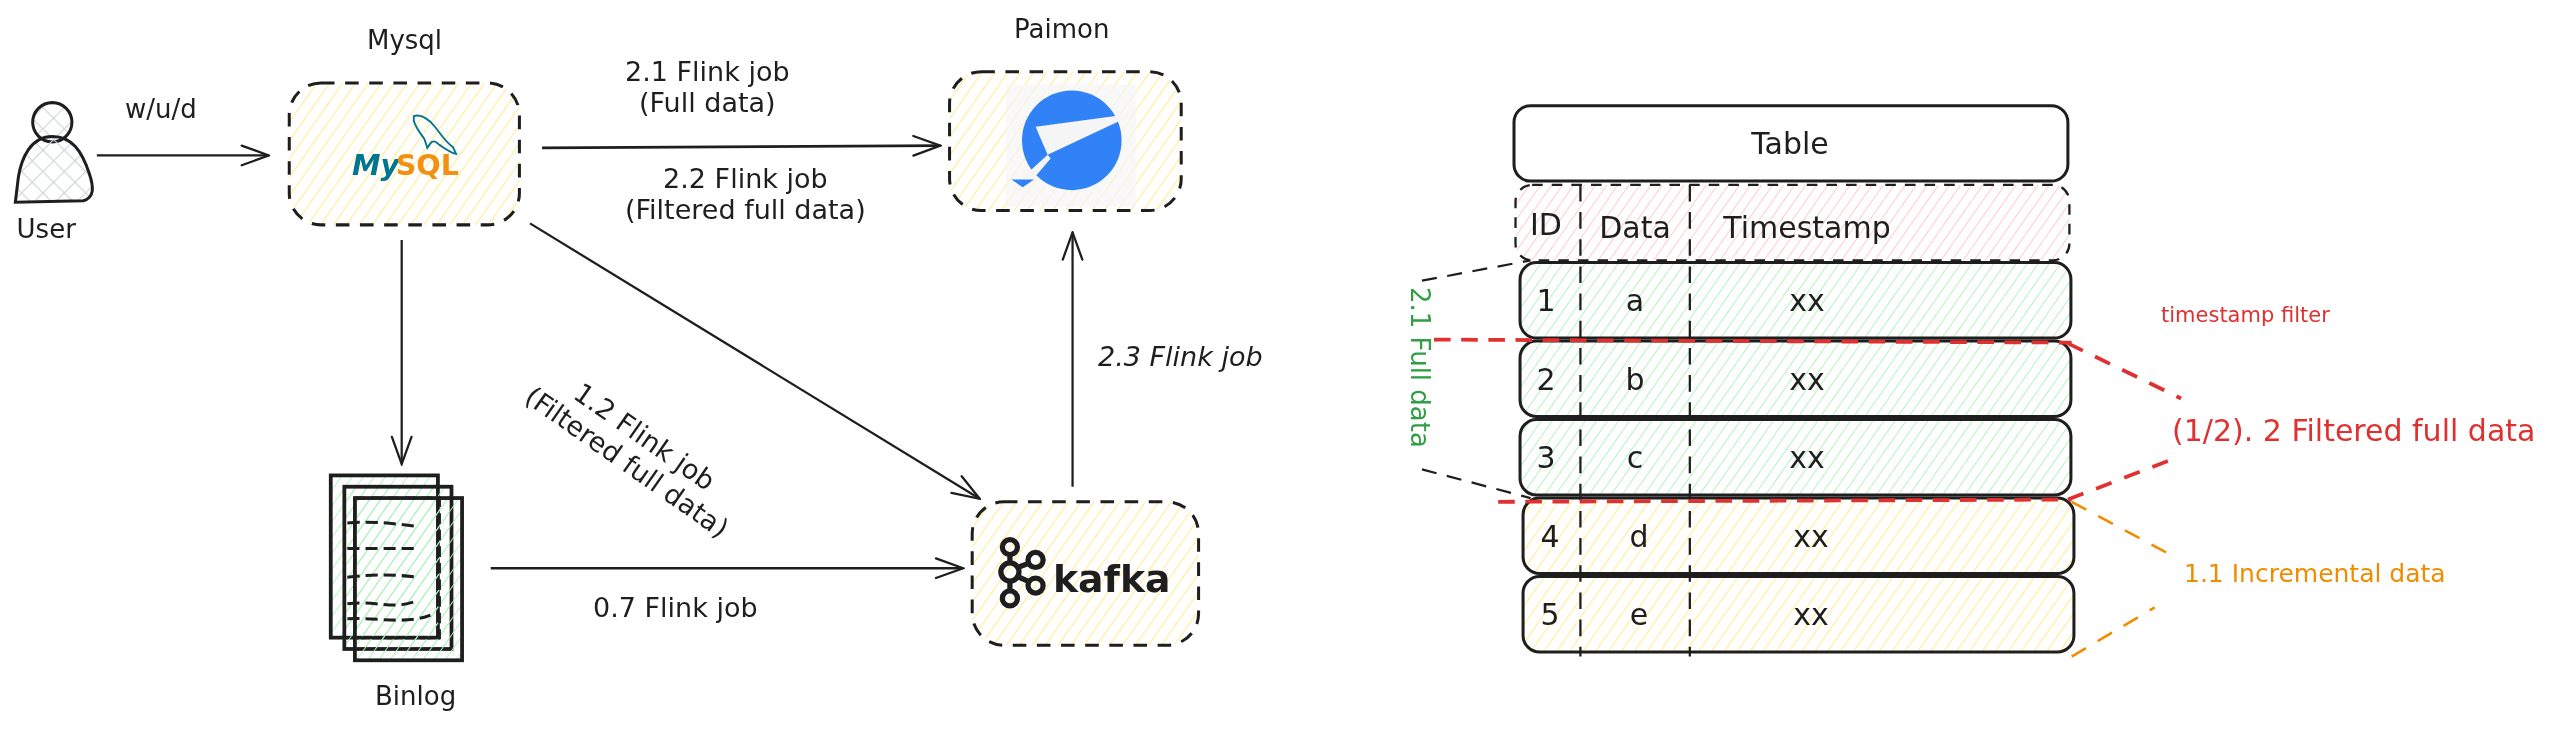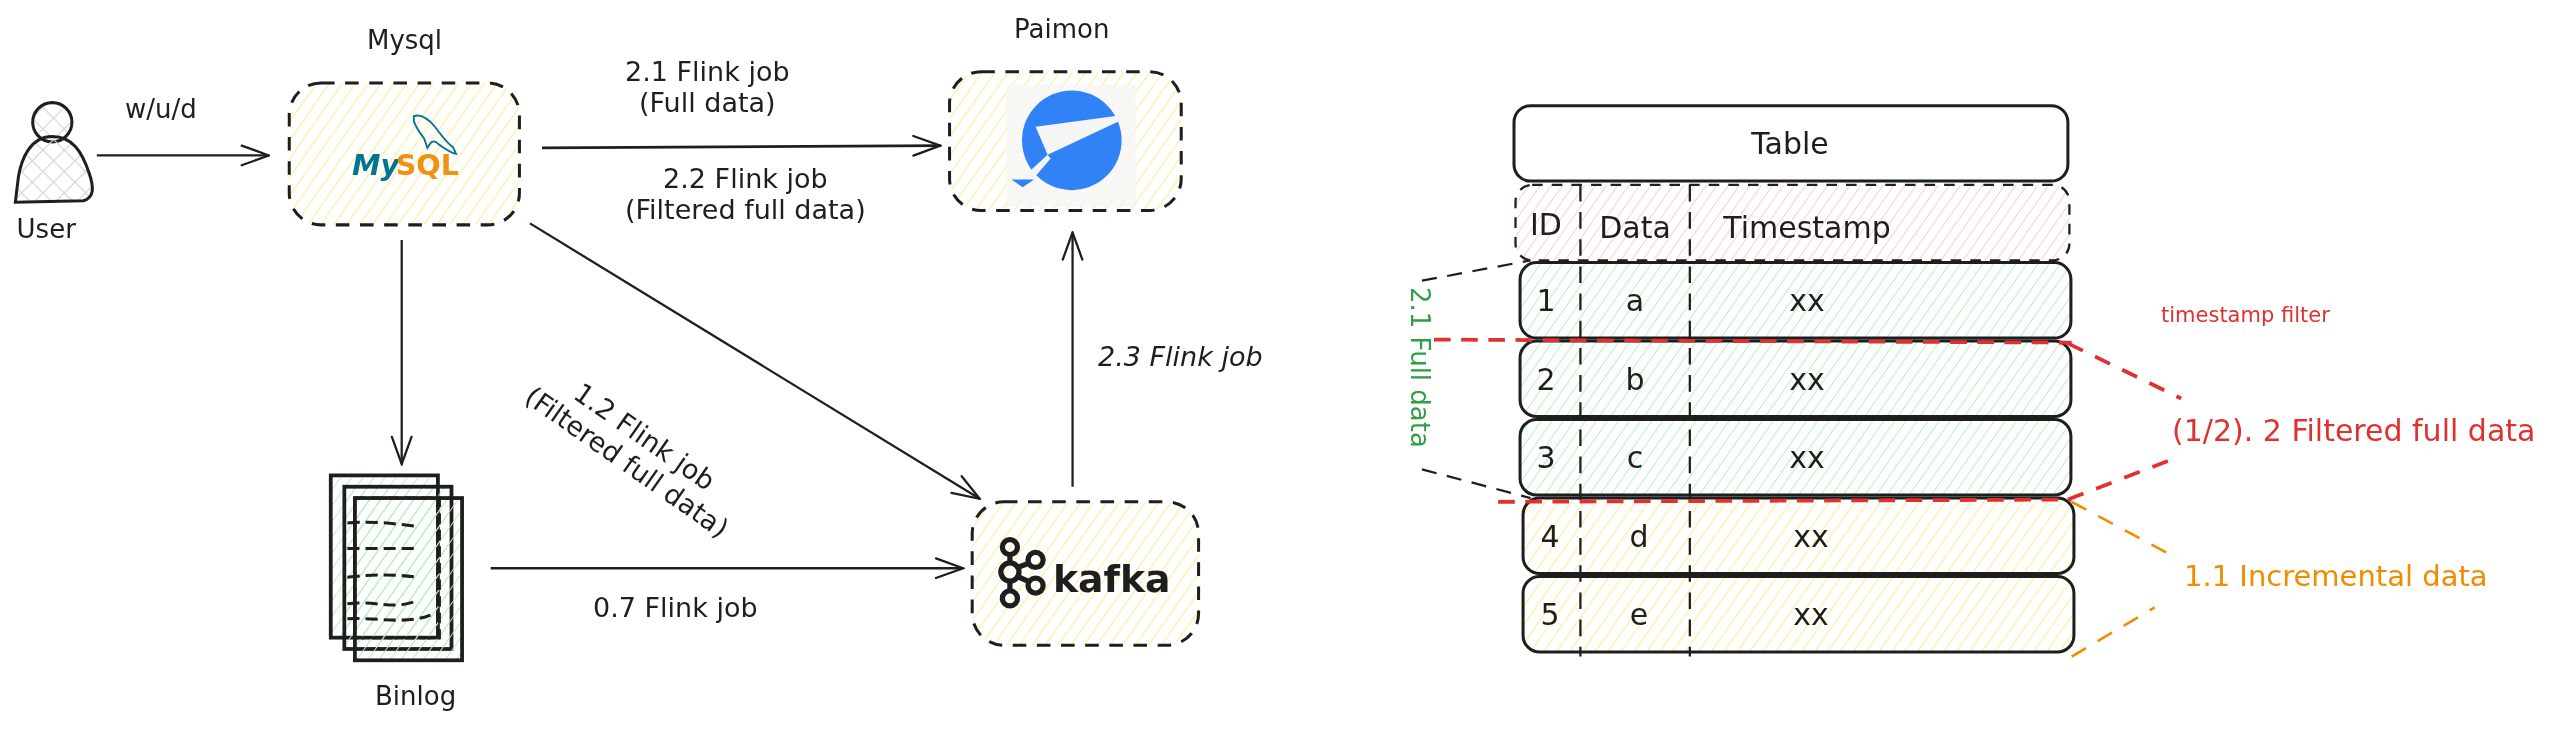--- a/index.html
+++ b/index.html
@@ -169,14 +169,14 @@
     <div class="cell" style="left: 1639px; top: 536px;">d</div>
     <div class="cell" style="left: 1811px; top: 536px;">xx</div>
     <div class="cell" style="left: 1550px; top: 614px;">5</div>
     <div class="cell" style="left: 1639px; top: 614px;">e</div>
     <div class="cell" style="left: 1811px; top: 614px;">xx</div>
   </div>
 
 <div class="lbl lbl-md green" style="left:1389px; top:287px; transform: rotate(90deg); transform-origin: left top; left:1434px;">2.1 Full data</div>
 <div class="lbl red" style="left:2161px; top:303px; font-size:21px;">timestamp filter</div>
 <div class="lbl lbl-lg red" style="left:2172px; top:414px; font-size:30px;">(1/2). 2 Filtered full data</div>
-<div class="lbl lbl-lg orange" style="left:2184px; top:560px; font-size:29px;">1.1 Incremental data</div>
+<div class="lbl lbl-lg orange" style="left:2184px; top:560px; font-size:25px;">1.1 Incremental data</div>
 
 
 </body></html>

